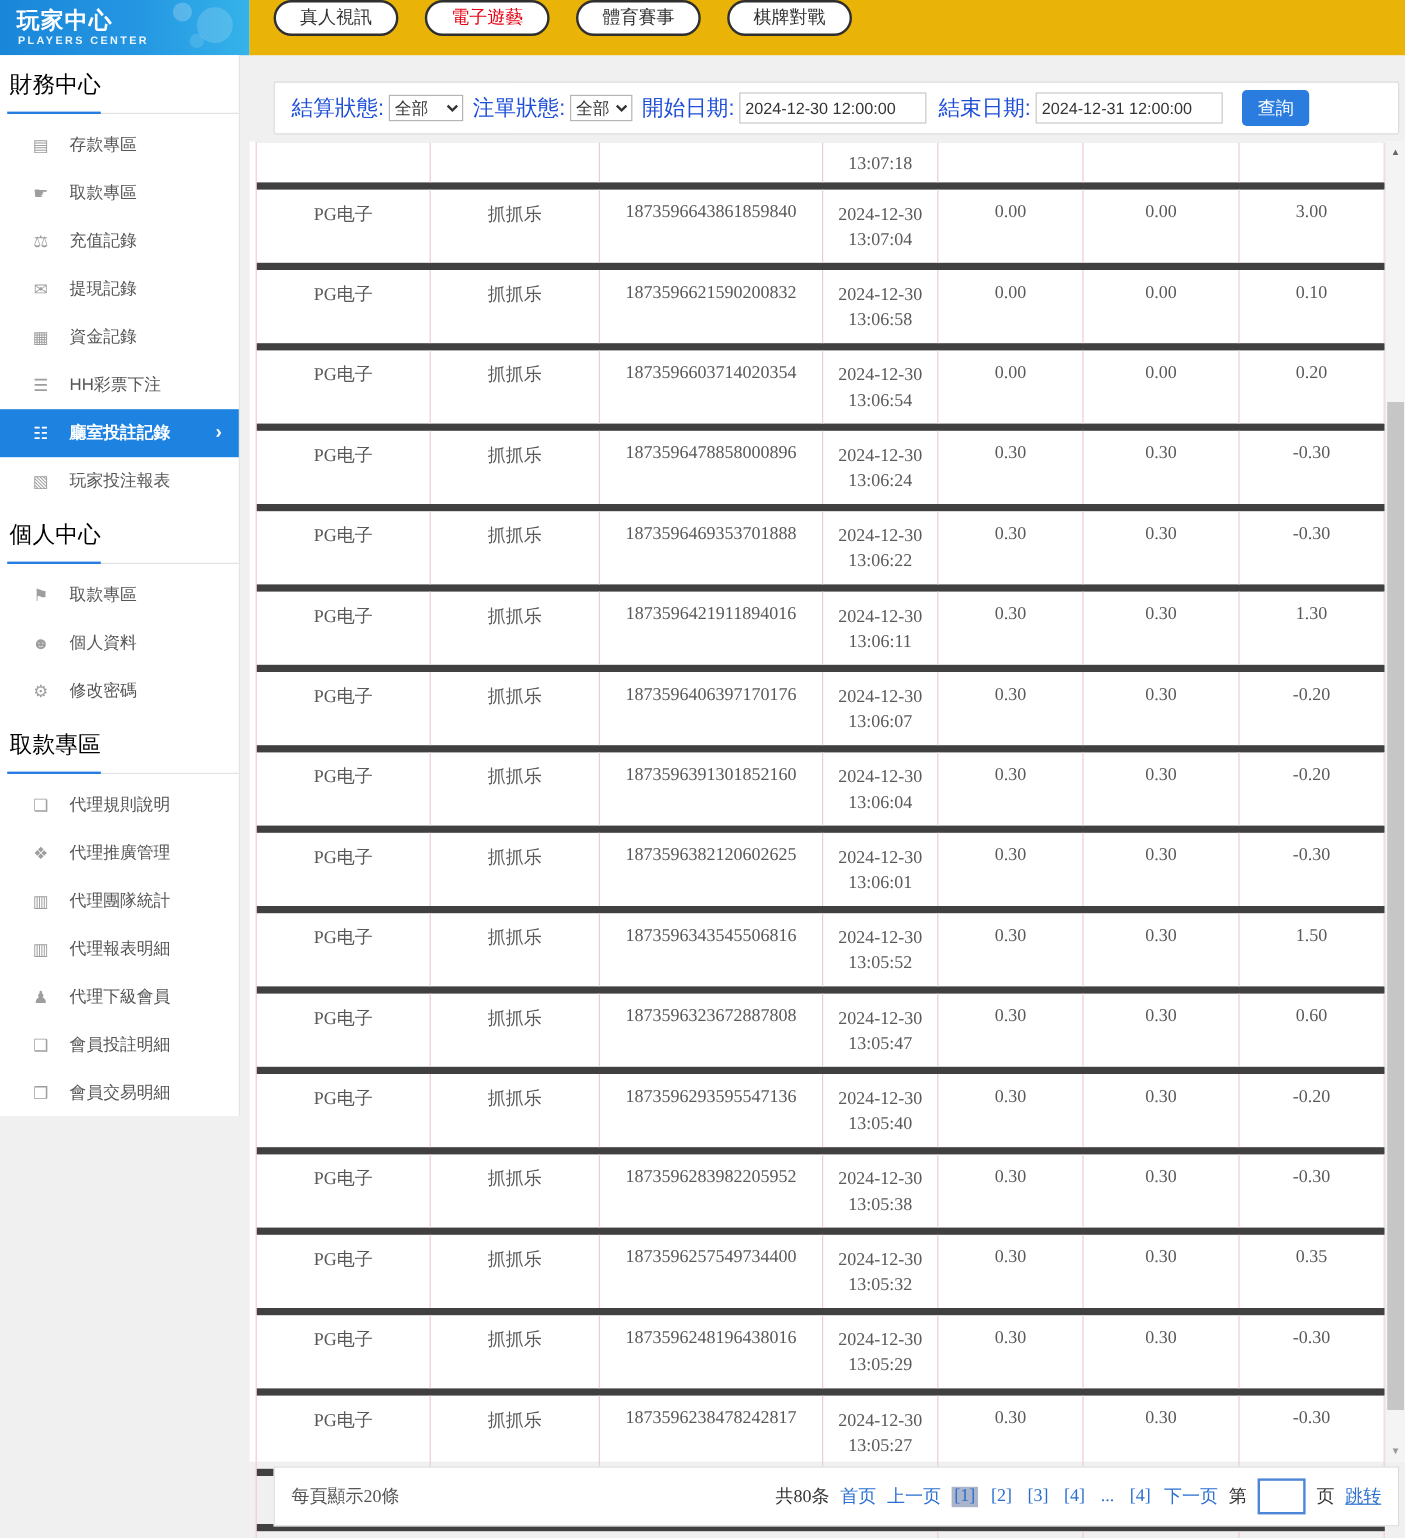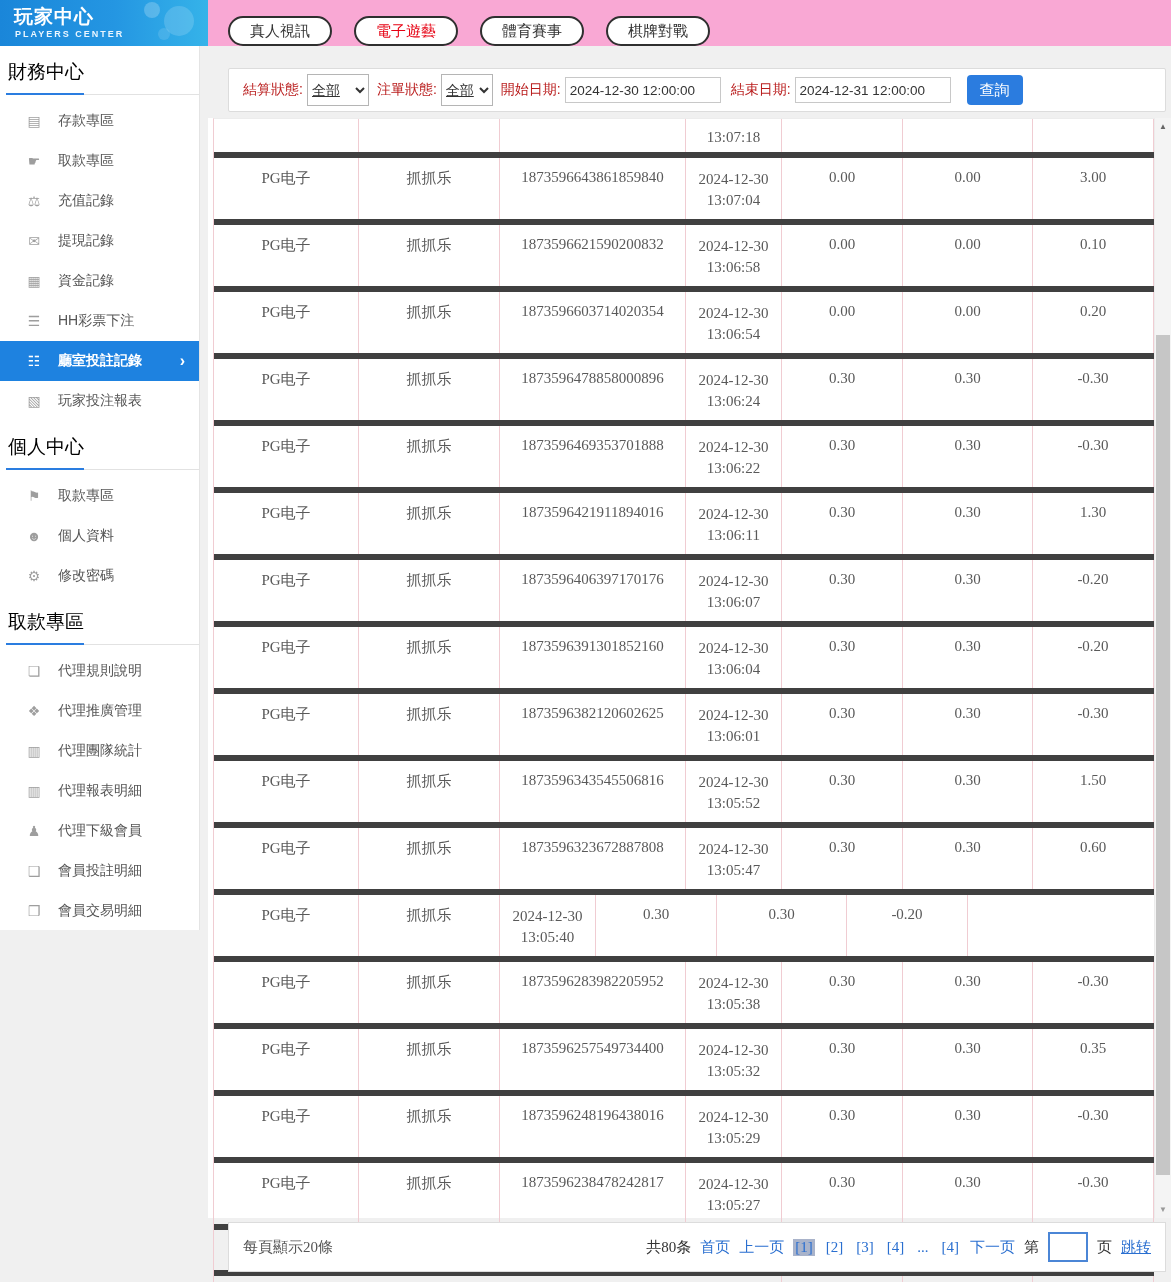--- a/index.html
+++ b/index.html
@@ -22,28 +22,28 @@
   .section-rule{position:relative;height:1px;background:#e2e2e2;margin:8px 0 6px 6px;}
   .section-rule i{position:absolute;left:0;top:-1px;width:78px;height:2px;background:#2a7de0;display:block;}
   .menu-item{position:relative;height:40px;display:flex;align-items:center;color:#555;font-size:14px;cursor:pointer;}
   .mi-icon{width:20px;margin-left:24px;text-align:center;color:#9e9e9e;font-size:14px;}
   .mi-label{margin-left:14px;}
   .menu-item.active{background:#1e82e0;color:#fff;font-weight:bold;}
   .menu-item.active .mi-icon{color:#fff;}
   .mi-chevron{position:absolute;right:14px;color:#fff;font-size:16px;font-weight:bold;}
 
   
-  .tabbar{position:absolute;left:208px;top:0;width:963px;height:46px;background:#f9a8d4;display:flex;align-items:flex-end;gap:22px;padding-left:20px;box-sizing:border-box;}
+  .tabbar{position:absolute;left:208px;top:0;width:963px;height:46px;background:#eab308;display:flex;align-items:flex-start;gap:22px;padding-left:20px;box-sizing:border-box;}
   .tab-pill{height:30px;line-height:26px;padding:0 20px;border:2px solid #2f2f2f;border-radius:16px;font-size:15px;color:#333;box-sizing:border-box;background:#fff;cursor:pointer;}
   .tab-pill.active{color:#e60012;}
 
   
   .filter-card{position:absolute;left:228px;top:68px;width:938px;height:44px;background:#fff;border:1px solid #dcdcdc;border-radius:2px;box-sizing:border-box;display:flex;align-items:center;padding-left:14px;}
-  .f-label{font-size:14px;color:#b91c1c;margin-right:4px;}
-  .f-select{height:32px;font-size:14px;color:#333;border:1px solid #b5b5b5;background:#fff;margin-right:8px;text-decoration:underline;}
+  .f-label{font-size:18px;color:#1d4ed8;margin-right:4px;}
+  .f-select{height:22px;font-size:14px;color:#333;border:1px solid #b5b5b5;background:#fff;margin-right:8px;}
   .f-input{height:24px;width:146px;border:1px solid #c8c8c8;font-size:13.5px;color:#333;padding:0 4px;margin-right:10px;font-family:"Liberation Sans","DejaVu Sans",sans-serif;}
   .f-btn{height:30px;padding:0 13px;margin-left:6px;background:#2b7cdf;color:#fff;font-size:15px;border:none;border-radius:4px;cursor:pointer;}
 
   
   .table-wrap{position:absolute;left:208px;top:118px;width:963px;height:1100px;background:#fff;}
   .grid{position:absolute;left:5px;top:0;width:941px;border-left:1px solid #f0ccd2;border-top:1px solid #ececec;box-sizing:border-box;
     font-family:"Liberation Serif","DejaVu Serif",serif;color:#595959;font-size:15px;}
   .tr{display:flex;border-bottom:6px solid #404040;}
   .td{box-sizing:border-box;border-right:1px solid #f0ccd2;text-align:center;padding-top:11px;}
   .c1{width:145px;}.c2{width:141px;}.c3{width:186px;}.c4{width:96px;line-height:21px;}
@@ -339,20 +339,21 @@
             <div>2024-12-30</div>
             <div>13:05:47</div>
           </div>
           <div class="td c5">0.30</div>
           <div class="td c6">0.30</div>
           <div class="td c7">0.60</div>
         </div>
         <div class="tr data">
           <div class="td c1">PG电子</div>
           <div class="td c2">抓抓乐</div>
+          <div class="td c3">1873596293595547136</div>
           <div class="td c4">
             <div>2024-12-30</div>
             <div>13:05:40</div>
           </div>
           <div class="td c5">0.30</div>
           <div class="td c6">0.30</div>
           <div class="td c7">-0.20</div>
         </div>
         <div class="tr data">
           <div class="td c1">PG电子</div>

